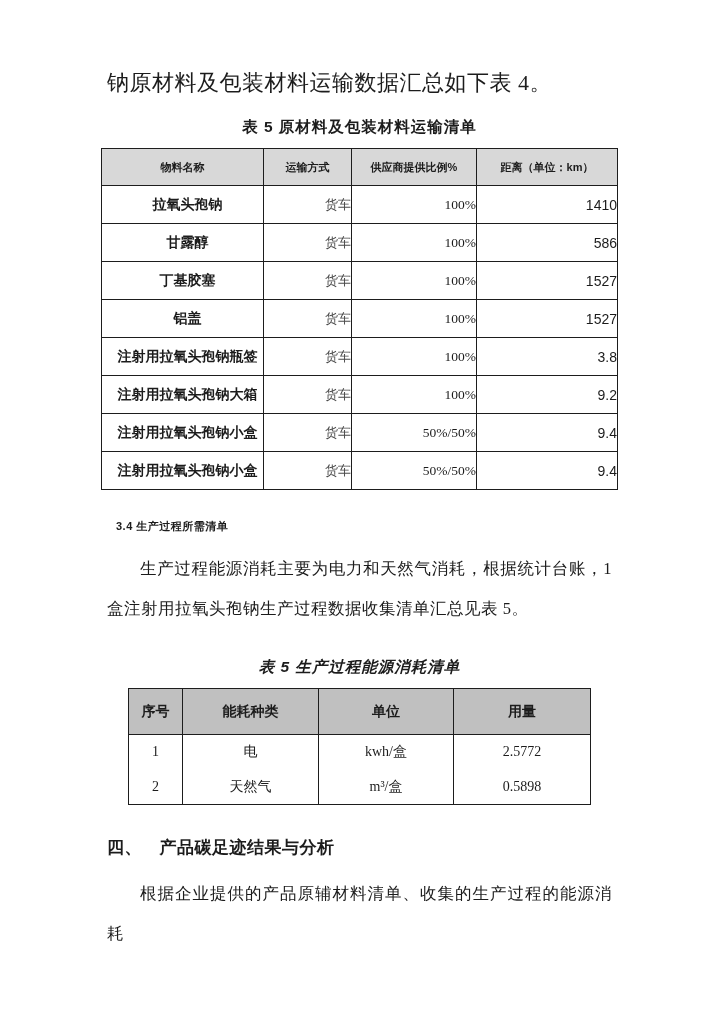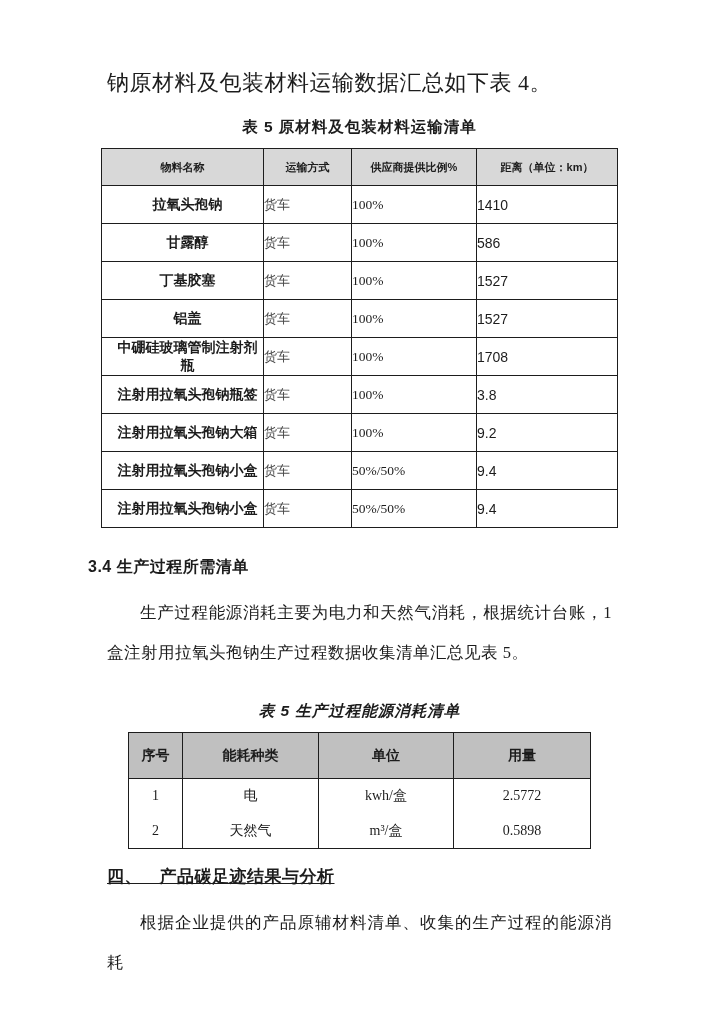--- a/index.html
+++ b/index.html
@@ -54,36 +54,36 @@
   
   .t4{margin:10px 0 0 101px;width:516px;}
   .t4 th{
     background:var(--table4-header-bg);
     height:37px;
     font-family:"Liberation Sans", sans-serif;
     font-size:11px;
     font-weight:bold;
     text-align:center;
   }
-  .t4 td{height:38px;font-size:13.5px;text-align:left;}
+  .t4 td{height:38px;font-size:13.5px;text-align:right;}
   .t4 td.name{
     text-align:center;
     padding-left:10px;
     font-family:"Liberation Sans", sans-serif;
     font-weight:600;
     font-size:14px;
   }
   .t4 td.mode{color:#4a4a4a;font-size:13px;}
   .t4 td.dist{font-family:"Liberation Sans", sans-serif;font-size:14px;margin-top:20px;}
 
   .section-heading{
-    margin:29px 107px 0 88px;
-    font-family:"Liberation Sans", sans-serif;
-    font-weight:bold;
-    font-size:16px;
+    margin:29px 107px 0 116px;
+    font-family:"Liberation Sans", sans-serif;
+    font-weight:bold;
+    font-size:11px;
     letter-spacing:0.5px;
   }
   .para{
     margin:15px 107px 0 107px;
     font-size:16.5px;
     line-height:40px;
     text-align:justify;
     text-indent:2em;
     letter-spacing:0.5px;
   }
@@ -101,26 +101,25 @@
   .t5 td{
     height:35px;
     font-size:14px;
     text-align:center;
     border-top:none;
     border-bottom:none;
   }
   .t5{border-bottom:1px solid var(--border);}
 
   .section4-heading{
-    margin:16px 107px 0 107px;
+    margin:31px 107px 0 107px;
     font-family:"Liberation Sans", sans-serif;
     font-weight:bold;
     font-size:17px;
     letter-spacing:0.5px;
-    text-decoration:underline;
   }
 </style>
 </head>
 <body>
 
 <div class="sheet">
 
 
   <div class="intro">钠原材料及包装材料运输数据汇总如下表 4。</div>
 
@@ -160,26 +159,20 @@
         <td>100%</td>
         <td class="dist">1527</td>
       </tr>
       <tr>
         <td class="name">铝盖</td>
         <td class="mode">货车</td>
         <td>100%</td>
         <td class="dist">1527</td>
       </tr>
       <tr>
-        <td class="name">中硼硅玻璃管制注射剂瓶</td>
-        <td class="mode">货车</td>
-        <td>100%</td>
-        <td class="dist">1708</td>
-      </tr>
-      <tr>
         <td class="name">注射用拉氧头孢钠瓶签</td>
         <td class="mode">货车</td>
         <td>100%</td>
         <td class="dist">3.8</td>
       </tr>
       <tr>
         <td class="name">注射用拉氧头孢钠大箱</td>
         <td class="mode">货车</td>
         <td>100%</td>
         <td class="dist">9.2</td>

